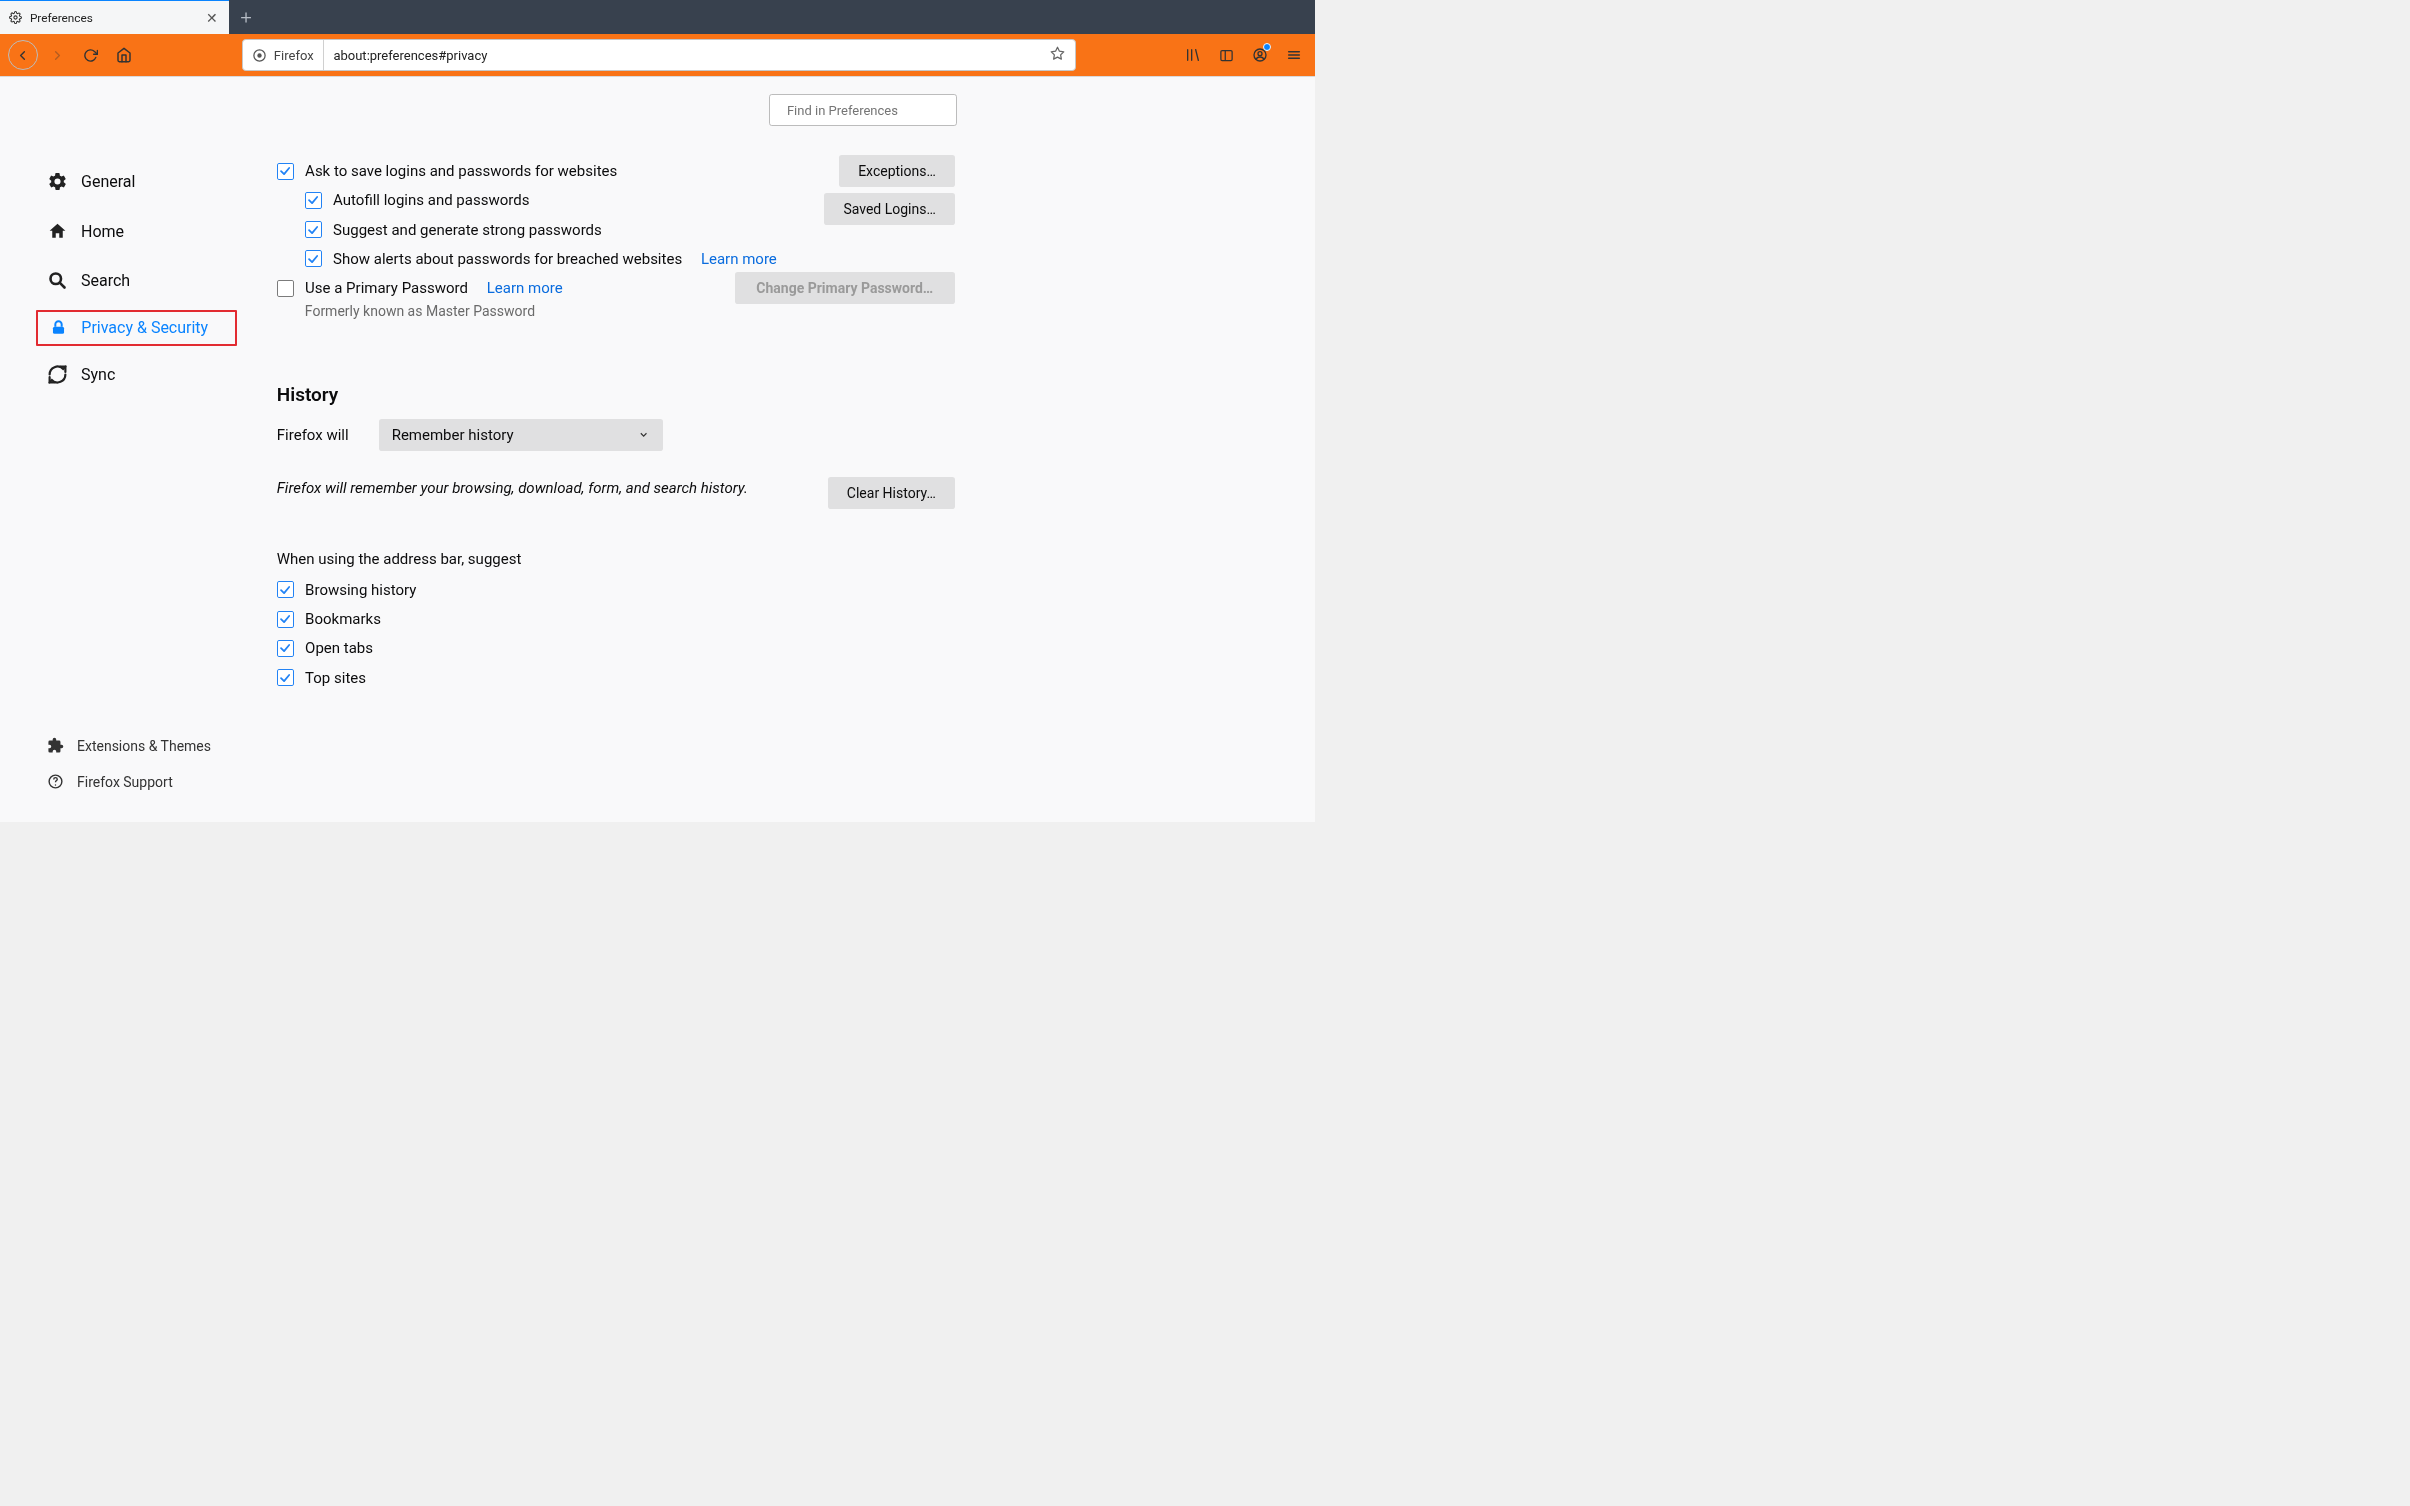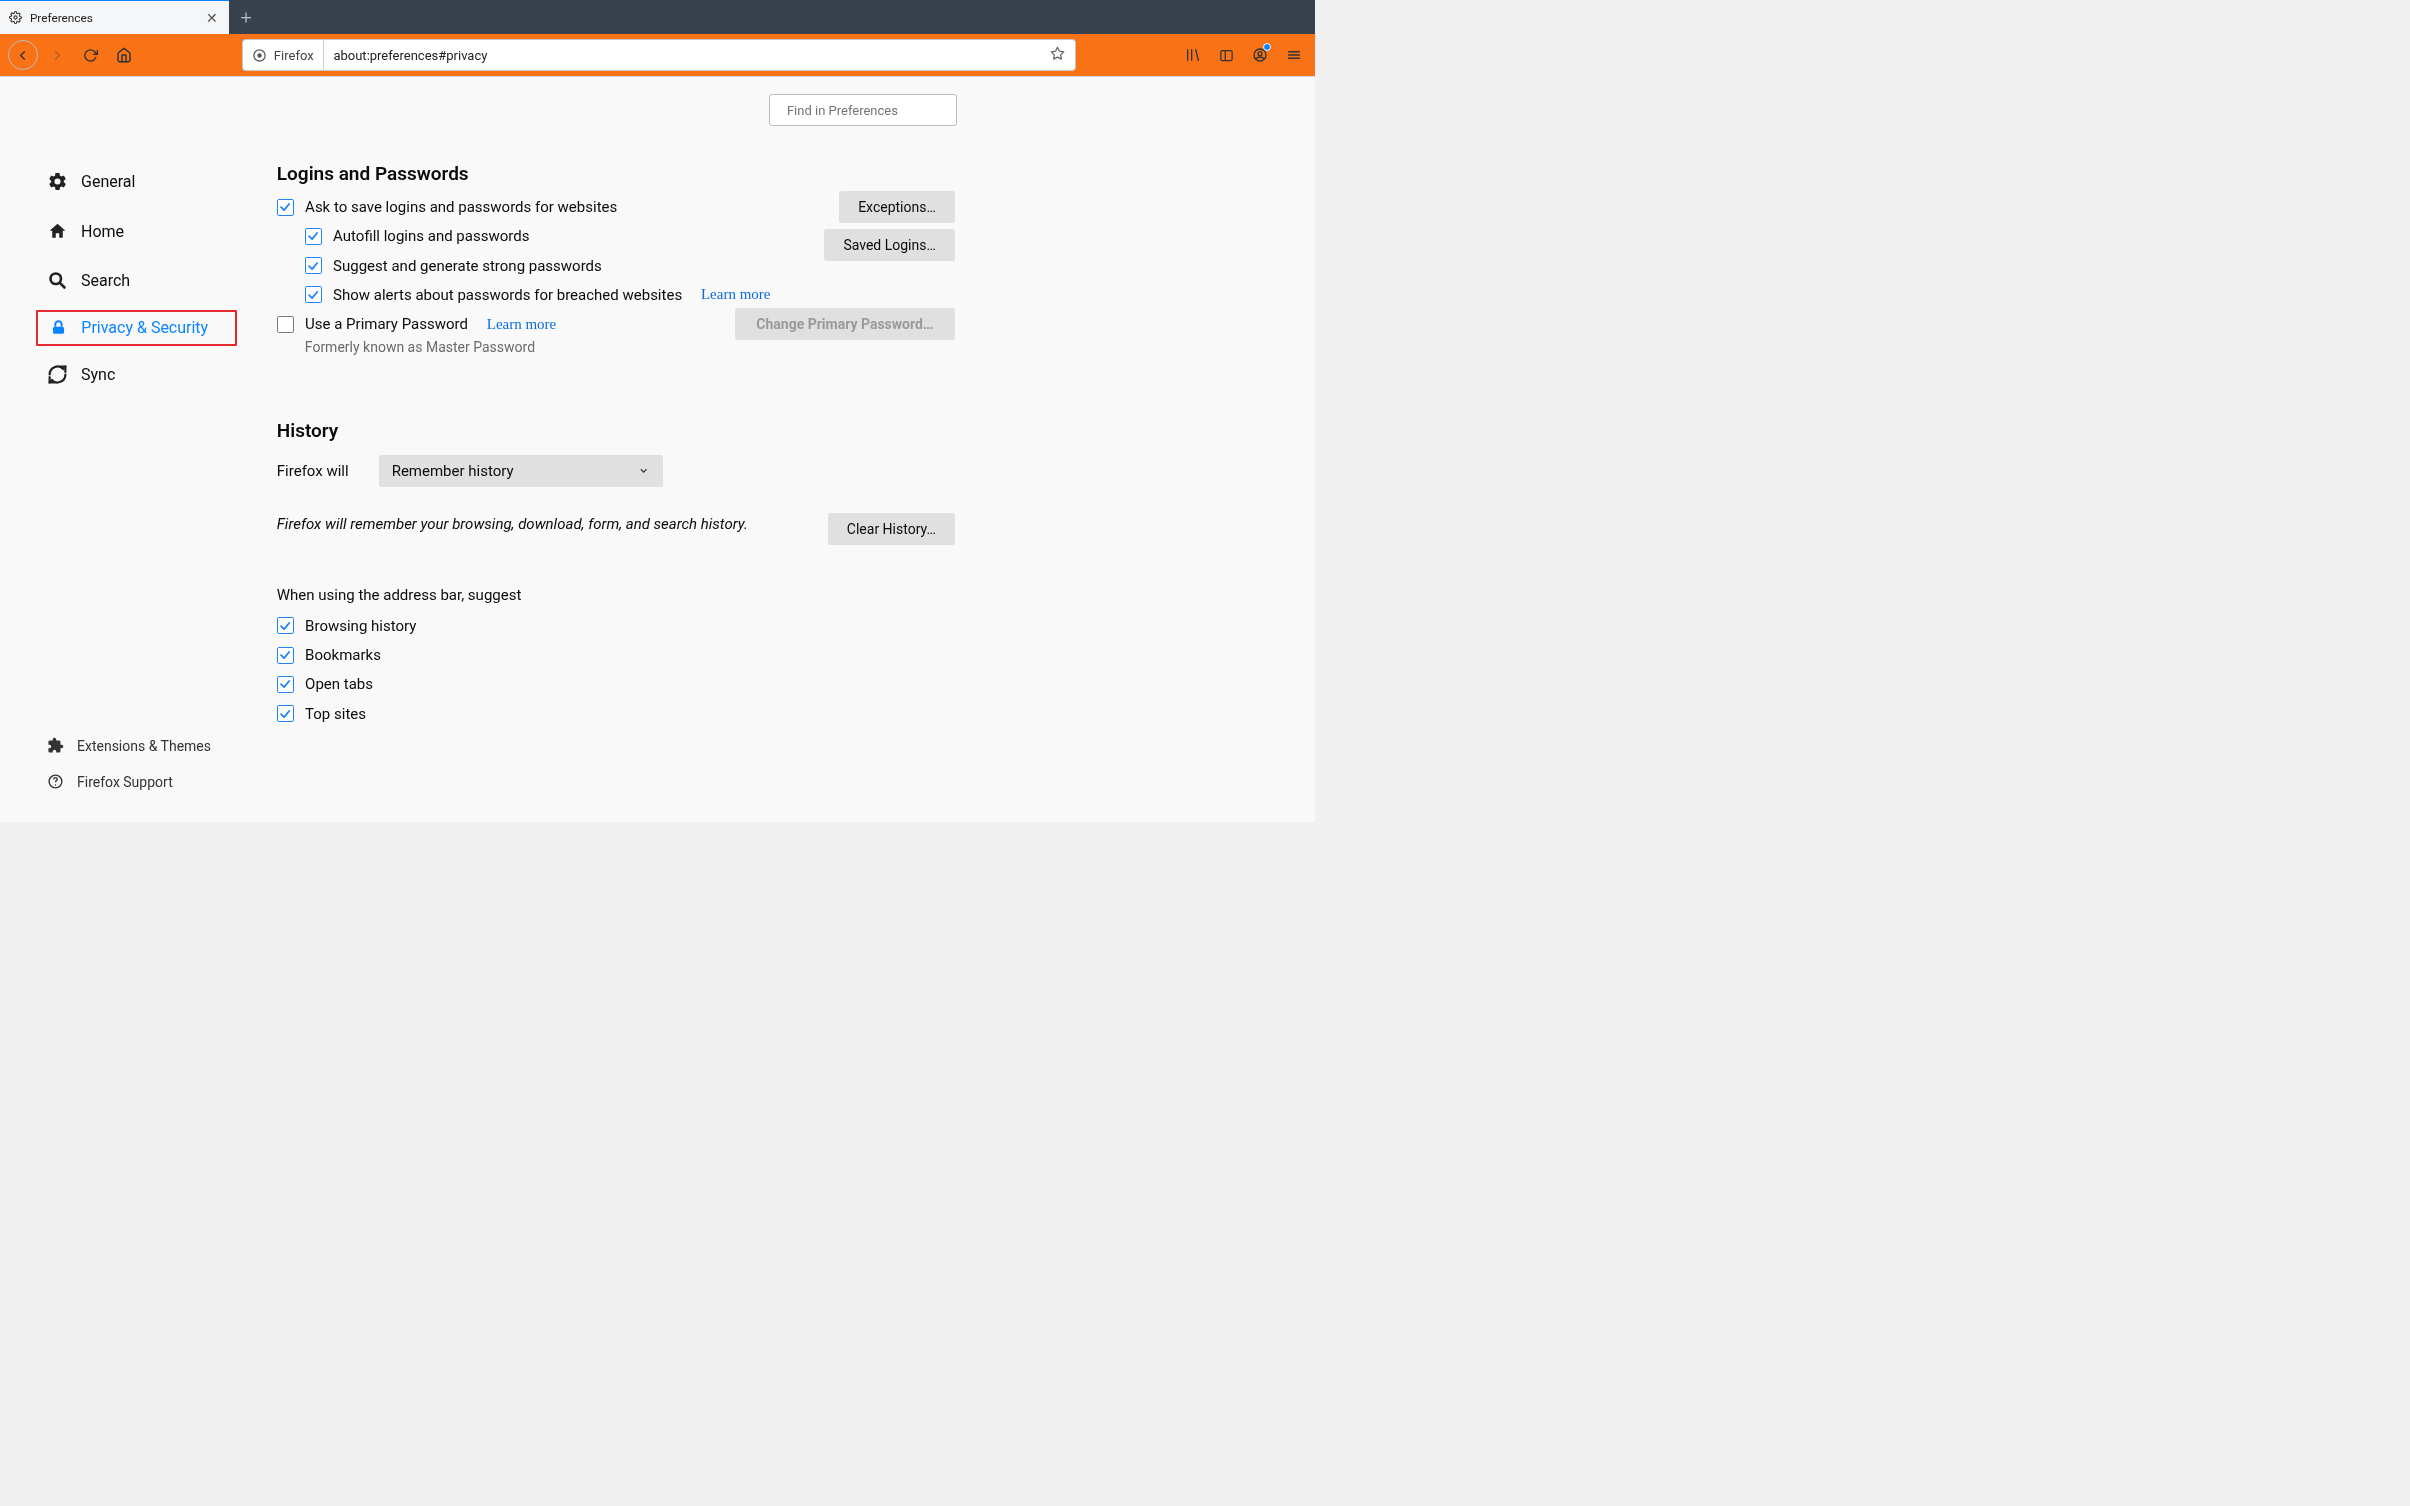--- a/index.html
+++ b/index.html
@@ -57,21 +57,21 @@
 
   .content { width: 678px; margin-left: 3.8px;}
   h2.section { font-size:19px; font-weight:600; color:#0c0c0d; margin-bottom:13px;}
   .row { display:flex; align-items:center; gap:11.3px; margin-bottom:11.3px; font-size:15px; color:#0c0c0d;}
   .row.indent1 { padding-left: 28px;}
   .subtext { font-size:14px; color:#6a6a6a; padding-left:28px; margin-top:-5.6px; margin-bottom: 64px;}
   .chk { width:17px; height:17px; border:1.5px solid #7b7b7b; border-radius:1.9px; display:inline-flex; align-items:center; justify-content:center; flex-shrink:0; background:#fff;}
   .chk.on { border-color:#2283f5; }
   .chk.on svg { display:block;}
   .chk svg { display:none;}
-  a.learn { color:#0a6cde; text-decoration:none; margin-left:7.5px;font-family:Liberation Serif, serif;}
+  a.learn { color:#0a6cde; text-decoration:none; margin-left:7.5px;}
 
   .btn {
     position:absolute; right:0;
     height:32px; padding: 0 19px; border:none; background:#e0e0e1; color:#0c0c0d;
     font-size:14px; border-radius:2.8px; cursor:pointer;
   }
   .btn.disabled { color:#9a9a9a; cursor:default;font-weight:bold;}
   .right-col { position:relative; width:678px;}
   .btn-row { position:relative; height:0;}
   .btn-row .btn { top:-36px;}
@@ -232,21 +232,20 @@
         <svg width="12.2" height="12.2" viewBox="0 0 24 24" fill="none" stroke="#777" stroke-width="2.5">
             <circle cx="10" cy="10" r="6"></circle>
             <line x1="20" y1="20" x2="14.5" y2="14.5"></line>
           </svg>
         <input placeholder="Find in Preferences" style="">
       </div>
     </div>
 
     <div class="content right-col">
 
-      <h2 class="section">Logins and Passwords</h2>
 
       <div class="row">
         <span class="chk on">
             <svg width="12.2" height="12.2" viewBox="0 0 24 24" fill="none" stroke="#2283f5" stroke-width="3.5" stroke-linecap="round" stroke-linejoin="round">
               <polyline points="4 12 10 18 20 6"></polyline>
             </svg>
           </span>
         <span>Ask to save logins and passwords for websites</span>
       </div>
       <div class="btn-row">

